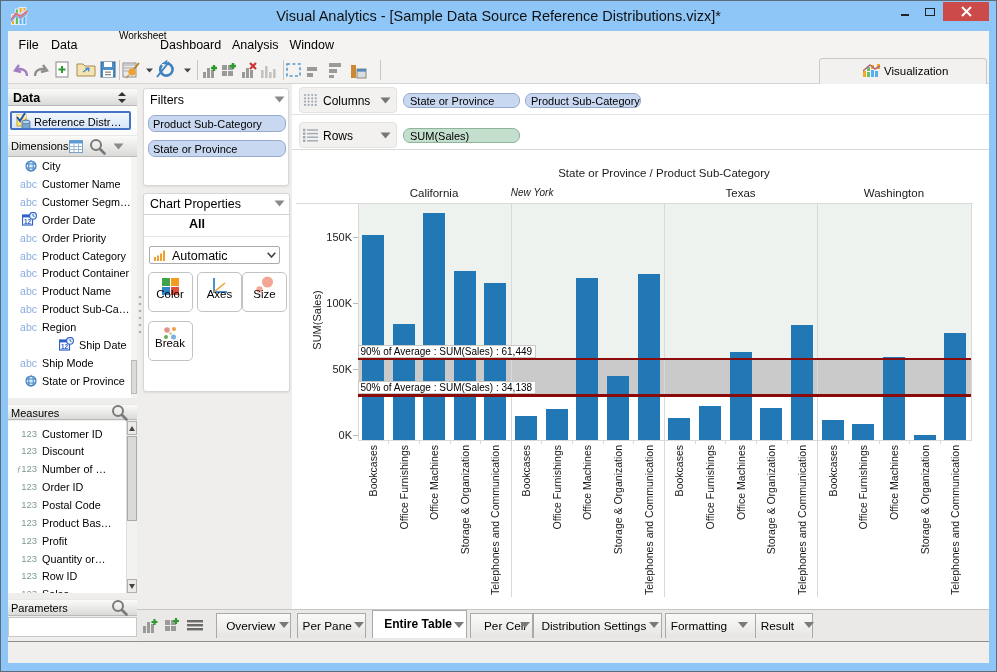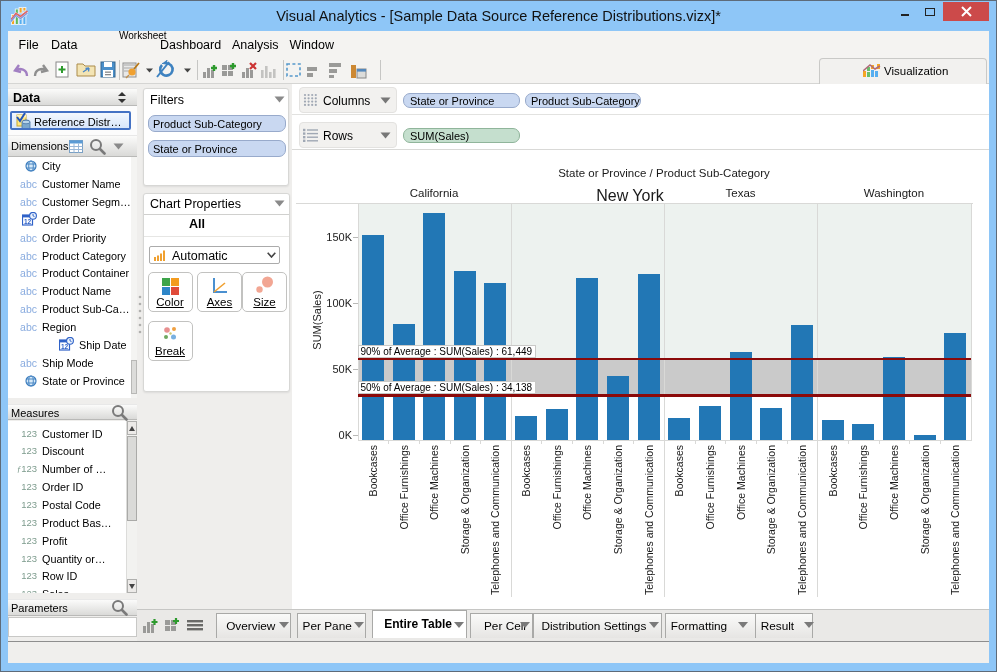--- a/index.html
+++ b/index.html
@@ -13,21 +13,21 @@
 .shdr { position:absolute; left:8px; width:129px; background:linear-gradient(#fbfbfa,#dadad8); border-top:1px solid #e8e8e8; border-bottom:1px solid #b9b9b7; }
 .tab { position:absolute; top:613px; height:25px; border:1px solid #a9a9a7; border-bottom:none; background:linear-gradient(#fafaf9,#e6e5e3); font-size:11.8px; line-height:24px; color:#000; }
 .tabsel { top:610px; height:28px; background:#fff; font-weight:bold; }
 .tarr { position:absolute; width:0; height:0; border-left:5px solid transparent; border-right:5px solid transparent; border-top:6px solid #7a7a7a; }
 .lrow { position:absolute; left:0px; width:122px; height:18px; font-size:10.8px; line-height:18px; color:#000; white-space:nowrap; overflow:hidden; }
 .lrow .ic { position:absolute; left:4px; width:25px; text-align:right; top:0; }
 .lrow .lb { position:absolute; left:34px; top:0; }
 .abc { color:#8aacdf; font-size:10.5px; }
 .n123 { color:#7e9c8e; font-size:9.5px; }
 .btn3 { position:absolute; width:45px; height:40px; background:#fff; border:1px solid #c2c2c0; border-radius:5px; text-align:center; font-size:11.5px; color:#000; }
-.btn3 span { position:absolute; bottom:3px; left:0; right:0;text-decoration:underline; }
+.btn3 span { position:absolute; bottom:11px; left:0; right:0; }
 </style>
 </head>
 <body>
 
 <div class="p" style="left:1px;top:1px;width:995px;height:670px;background:#8ec6f7;"></div>
 
 <div class="tx" style="left:0;top:8px;width:997px;text-align:center;font-size:14.5px;color:#111;">Visual Analytics - [Sample Data Source Reference Distributions.vizx]*</div>
 
 <svg class="p" style="left:11px;top:7px;" width="17" height="18" viewBox="0 0 17 18">
 <g stroke="#eaf3fb" stroke-width="0.9">
@@ -425,21 +425,21 @@
     </g>
 </svg>
 <div class="tx" style="left:323px;top:128.5px;font-size:12px;">Rows</div>
 <svg class="p" style="left:380px;top:132px;" width="11" height="7" viewBox="0 0 11 7">
     <path d="M0.5 0.5 L10.5 0.5 L5.5 6.5 Z" fill="#777"></path>
   </svg>
 <div class="pill" style="left:403px;top:127.5px;width:117px;padding-left:6px;background:#c5dfce;border-color:#90b59b;">SUM(Sales)</div>
 
 <div class="tx" style="left:357px;top:167px;width:614px;text-align:center;font-size:11.5px;color:#1a1a1a;">State or Province / Product Sub-Category</div>
 <div class="tx" style="left:357.5px;top:186.5px;width:153px;text-align:center;font-size:11.5px;color:#1a1a1a;">California</div>
-<div class="tx" style="left:510.8px;top:186.5px;width:153px;text-align:right;font-size:16px;color:#1a1a1a;">New York</div>
+<div class="tx" style="left:510.8px;top:186.5px;width:153px;text-align:left;font-size:10px;color:#1a1a1a;font-style:italic;">New York</div>
 <div class="tx" style="left:664.1px;top:186.5px;width:153px;text-align:center;font-size:11.5px;color:#1a1a1a;">Texas</div>
 <div class="tx" style="left:817.4px;top:186.5px;width:153px;text-align:center;font-size:11.5px;color:#1a1a1a;">Washington</div>
 
 <div class="p" style="left:357.5px;top:202.5px;width:613.3px;height:155px;background:#edf2ef;"></div>
 
 <div class="p" style="left:357.5px;top:360px;width:613.3px;height:33.5px;background:#cacaca;"></div>
 
 <div class="p" style="left:296px;top:202.5px;width:677px;height:1px;background:#d9d9d7;"></div>
 
 <div class="p" style="left:357.5px;top:202.5px;width:1px;height:237.5px;background:#d9d9d7;"></div>

